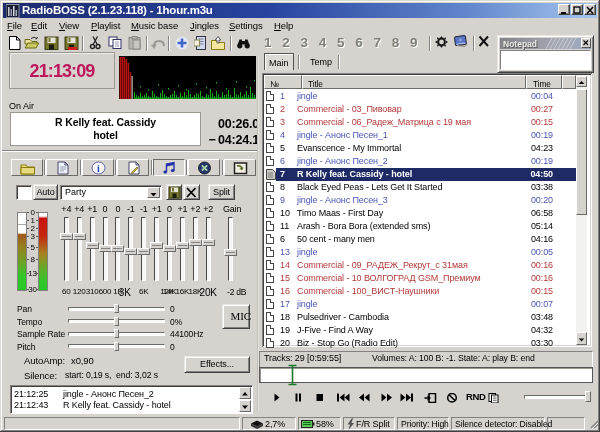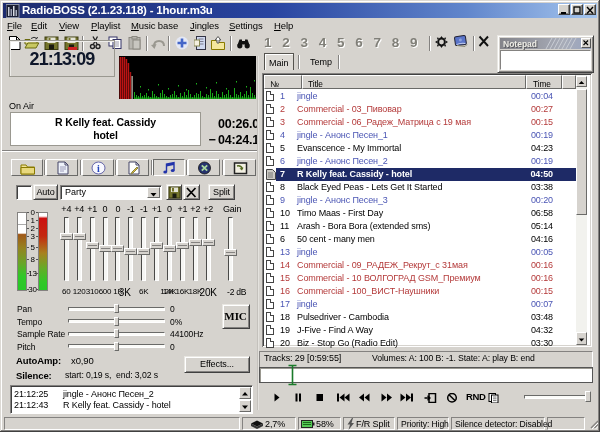--- a/index.html
+++ b/index.html
@@ -2,32 +2,32 @@
 <html><head><meta charset="utf-8"><title>RadioBOSS</title><style>
 * { margin:0; padding:0; box-sizing:border-box; }
 svg { display:block; }
 .tbtn svg, .btn svg, .sb svg { margin:1px auto 0; }
 html,body { width:600px; height:432px; overflow:hidden; }
 body { font-family:"Liberation Sans",sans-serif; background:#d6d3ce; position:relative; }
 .frame { position:absolute; left:0; top:0; width:600px; height:432px; z-index:200; pointer-events:none;
   box-shadow: inset -1px -1px 0 #404040, inset 1px 1px 0 #dcd9d4, inset -2px -2px 0 #848280, inset 2px 2px 0 #fff; }
 .abs { position:absolute; }
 .t9 { font-size:9px; letter-spacing:-0.1px; color:#000; white-space:nowrap; }
-.b { font-weight:bold; }
+.b { font-weight:normal;padding-left:8px; }
 .titlebar { left:3px; top:3px; width:594px; height:15px;
   background:linear-gradient(90deg,#1d2b6e 0%, #2844a0 45%, #6186cc 78%, #a6c6ee 100%); }
 .titletext { position:absolute; left:19px; top:1px; color:#fff; font-size:11.5px; font-weight:bold; white-space:nowrap; letter-spacing:-0.2px;}
 .tbtn { position:absolute; top:1px; width:12px; height:11px; background:#d6d3ce;
   border:1px solid; border-color:#fff #404040 #404040 #fff; box-shadow:inset -1px -1px 0 #848280; }
 .menu span { position:absolute; top:20px; font-size:9.5px; letter-spacing:-0.1px; white-space:nowrap; }
 u { text-decoration:underline; }
 .tsep { position:absolute; width:2px; height:15px; border-left:1px solid #848280; border-right:1px solid #fff; }
 .num { position:absolute; top:35px; font-size:13.5px; font-weight:bold; color:#807f78; text-shadow:1px 1px 0 #ffffff; letter-spacing:-0.5px; }
-.clock { left:9px; top:40px; width:106px; height:37px; border:1px solid #9a9890;
-  box-shadow: inset 1px 1px 0 #eeedea; text-align:center; line-height:36px; font-size:18px; font-weight:bold; color:#0f172a; letter-spacing:-0.9px; }
+.clock { left:9px; top:52px; width:106px; height:37px; border:1px solid #9a9890;
+  box-shadow: inset 1px 1px 0 #eeedea; text-align:center; line-height:36px; font-size:18px; font-weight:bold; color:#be185d; letter-spacing:-0.9px; }
 .spectrum { left:119px; top:56px; width:137px; height:43px; background:#000; }
 .onair { left:9px; top:101px; font-size:9px; }
 .trackbox { left:10px; top:112px; width:191px; height:34px; background:#fff; border:1px solid #9a9890;
   text-align:center; font-size:10.5px; font-weight:bold; padding-top:3px; line-height:13px; letter-spacing:-0.1px; }
 .time1 { left:200px; top:117px; width:59px; text-align:right; font-size:12.5px; font-weight:bold; letter-spacing:-0.2px;}
 .time2 { left:196px; top:133px; width:63px; text-align:right; font-size:12.5px; font-weight:bold; letter-spacing:-0.2px;}
 .lbtn { position:absolute; top:159px; width:32px; height:17px; border:1px solid;
   border-color:#fff #6a6a68 #6a6a68 #fff; background:#d6d3ce; }
 .lbtn.pressed { border-color:#6a6a68 #fff #fff #6a6a68; background:#dad7d2; }
 .lsep { position:absolute; top:160px; width:1px; height:15px; background:#848280; box-shadow:1px 0 0 #fff; }

